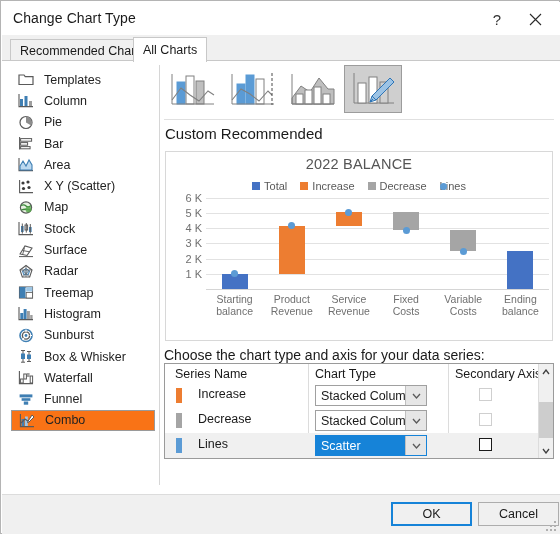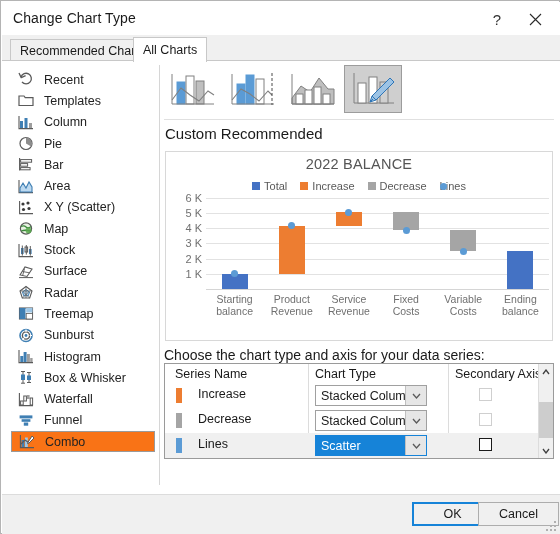--- a/index.html
+++ b/index.html
@@ -196,29 +196,20 @@
       <span>All Charts</span>
     </div>
   </div>
 
   <div class="body">
 
     <div class="sidebar" id="sidebar">
         <div class="side-item">
           <span class="side-ic">
             <svg width="16" height="15" viewBox="0 0 16 15">
-              <path d="M3 5 A5.3 5.3 0 1 1 4 10" fill="none" stroke="#5a5a5a" stroke-width="1.3"></path>
-              <path d="M1 1 L3.2 5.6 L7.6 3.6" fill="none" stroke="#5a5a5a" stroke-width="1.3" stroke-linejoin="round"></path>
-            </svg>
-          </span>
-          <span class="side-label">Recent</span>
-        </div>
-        <div class="side-item">
-          <span class="side-ic">
-            <svg width="16" height="15" viewBox="0 0 16 15">
               <path d="M1 3 L6 3 L7.2 4.6 L15 4.6 L15 12.5 L1 12.5 Z" fill="#fff" stroke="#5a5a5a" stroke-width="1.2"></path>
             </svg>
           </span>
           <span class="side-label">Templates</span>
         </div>
         <div class="side-item">
           <span class="side-ic">
             <svg width="16" height="15" viewBox="0 0 16 15">
               <rect x="2" y="6" width="3" height="7" fill="#3f7fb3"></rect>
               <rect x="6.5" y="3" width="3" height="10" fill="#3f7fb3"></rect>
@@ -321,39 +312,39 @@
               <rect x="1.5" y="2" width="6" height="11" fill="#3f7fb3"></rect>
               <rect x="8.2" y="2" width="6.3" height="4.5" fill="#9fc7e6"></rect>
               <rect x="8.2" y="7.5" width="6.3" height="5.5" fill="#fff" stroke="#5a5a5a" stroke-width=".8"></rect>
             </svg>
           </span>
           <span class="side-label">Treemap</span>
         </div>
         <div class="side-item">
           <span class="side-ic">
             <svg width="16" height="15" viewBox="0 0 16 15">
-              <circle cx="8" cy="7.5" r="6" fill="none" stroke="#3f7fb3" stroke-width="1.6"></circle>
-              <circle cx="8" cy="7.5" r="3.6" fill="none" stroke="#5a5a5a" stroke-width="1.4"></circle>
-              <circle cx="8" cy="7.5" r="1.4" fill="#3f7fb3"></circle>
-              <path d="M8 1.5 L8 3.9 M14 7.5 L11.6 7.5 M4.6 12.2 L6 10.2" stroke="#fff" stroke-width="1.2"></path>
-            </svg>
-          </span>
-          <span class="side-label">Sunburst</span>
-        </div>
-        <div class="side-item">
-          <span class="side-ic">
-            <svg width="16" height="15" viewBox="0 0 16 15">
               <path d="M1 1 L1 13.6 L15 13.6" fill="none" stroke="#5a5a5a" stroke-width="1.1"></path>
               <rect x="2.3" y="7" width="3" height="6" fill="#3f7fb3"></rect>
               <rect x="5.6" y="3" width="3" height="10" fill="#3f7fb3"></rect>
               <rect x="8.9" y="5" width="3" height="8" fill="#9e9e9e"></rect>
               <rect x="12.2" y="9" width="2.4" height="4" fill="#9e9e9e"></rect>
             </svg>
           </span>
           <span class="side-label">Histogram</span>
+        </div>
+        <div class="side-item">
+          <span class="side-ic">
+            <svg width="16" height="15" viewBox="0 0 16 15">
+              <circle cx="8" cy="7.5" r="6" fill="none" stroke="#3f7fb3" stroke-width="1.6"></circle>
+              <circle cx="8" cy="7.5" r="3.6" fill="none" stroke="#5a5a5a" stroke-width="1.4"></circle>
+              <circle cx="8" cy="7.5" r="1.4" fill="#3f7fb3"></circle>
+              <path d="M8 1.5 L8 3.9 M14 7.5 L11.6 7.5 M4.6 12.2 L6 10.2" stroke="#fff" stroke-width="1.2"></path>
+            </svg>
+          </span>
+          <span class="side-label">Sunburst</span>
         </div>
         <div class="side-item">
           <span class="side-ic">
             <svg width="16" height="15" viewBox="0 0 16 15">
               <path d="M5 1.5 L5 13.2 M11 2.5 L11 12.5" stroke="#5a5a5a" stroke-width="1"></path>
               <path d="M3 1.5 L7 1.5 M3 13.2 L7 13.2 M9 2.5 L13 2.5 M9 12.5 L13 12.5" stroke="#5a5a5a" stroke-width="1"></path>
               <rect x="3" y="4.5" width="4" height="5.5" fill="#3f7fb3"></rect>
               <rect x="9" y="5.5" width="4" height="4.5" fill="#3f7fb3"></rect>
             </svg>
           </span>
@@ -579,21 +570,21 @@
               <path d="M1 1 L4 5 L7 1" fill="none" stroke="#404040" stroke-width="1.3"></path>
             </svg>
           </div>
         </div>
       </div>
 
     </div>
   </div>
 
   <div class="footer">
-    <div class="btn primary" style="left:410px;">
+    <div class="btn primary" style="left:389px;">
       <span>OK</span>
     </div>
     <div class="btn" style="left:476px;">
       <span>Cancel</span>
     </div>
     <div class="grip">
       <i style="left:8px;top:0;"></i>
         <i style="left:4px;top:4px;"></i>
         <i style="left:8px;top:4px;"></i>
       <i style="left:0;top:8px;"></i>

